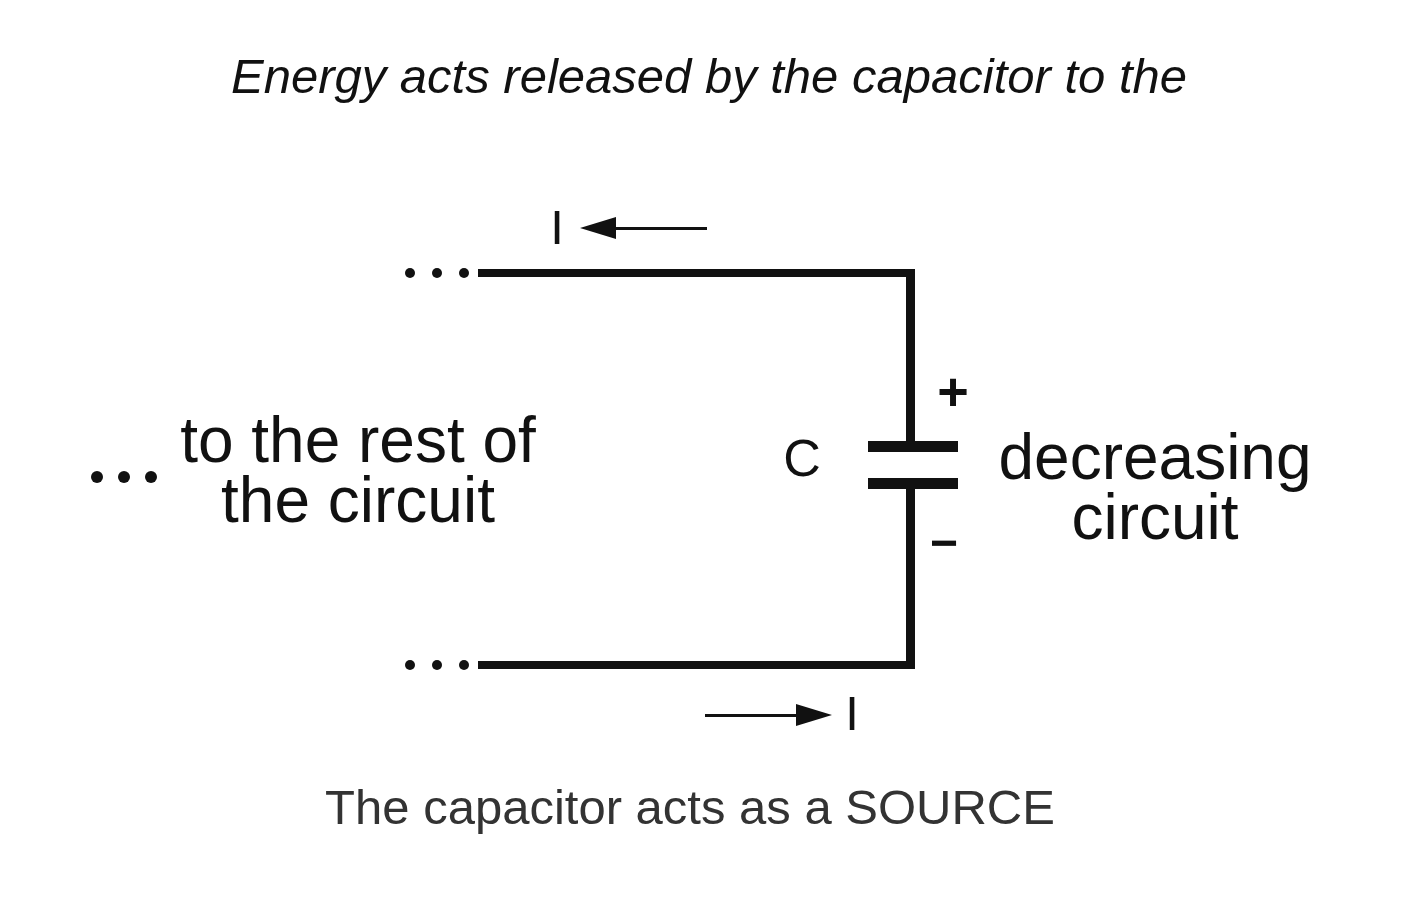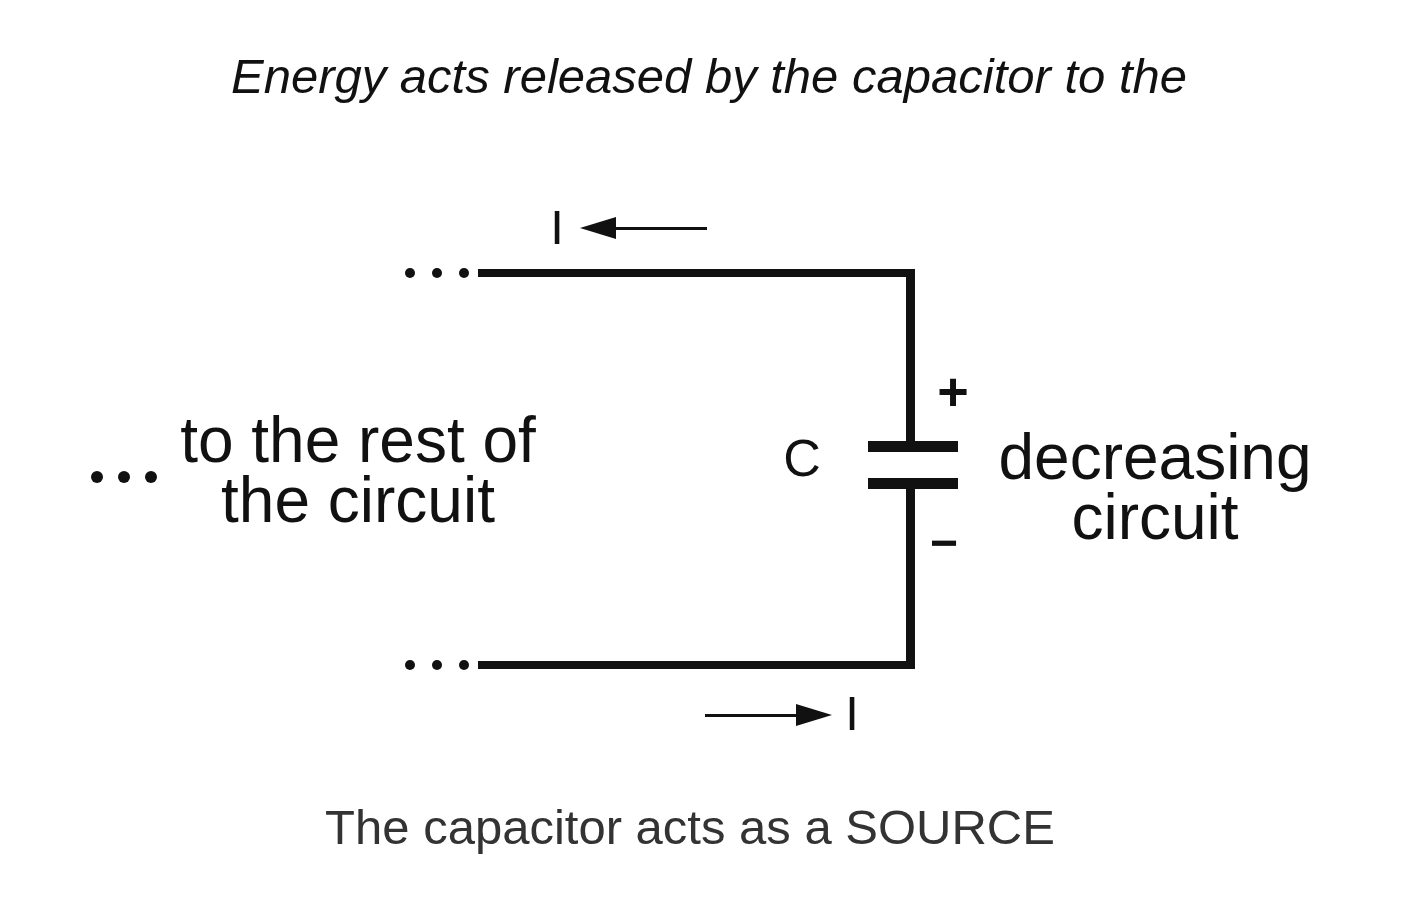--- a/index.html
+++ b/index.html
@@ -101,21 +101,21 @@
     text-align: center;
     font-size: 64px; line-height: 60px;
     color: var(--ink);
     white-space: nowrap;
   }
   .side-label-left  { left: 358px;  top: 410px; }
   .side-label-right { left: 1155px; top: 380px; margin-top: 47px; }
 
   
   .caption {
-    left: 690px; top: 798px;
+    left: 690px; top: 778px;
     font-size: 49px; line-height: 58px;
     color: var(--caption_text);
     white-space: nowrap;
   }
 </style>
 </head>
 <body>
 
 <div id="figure">
 

